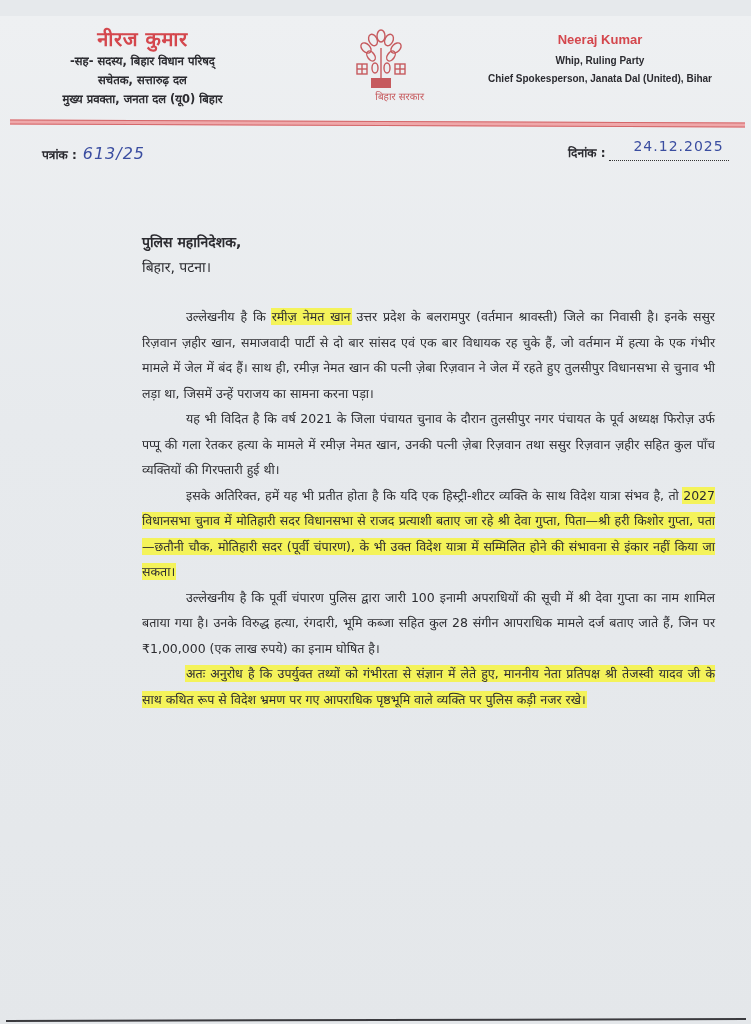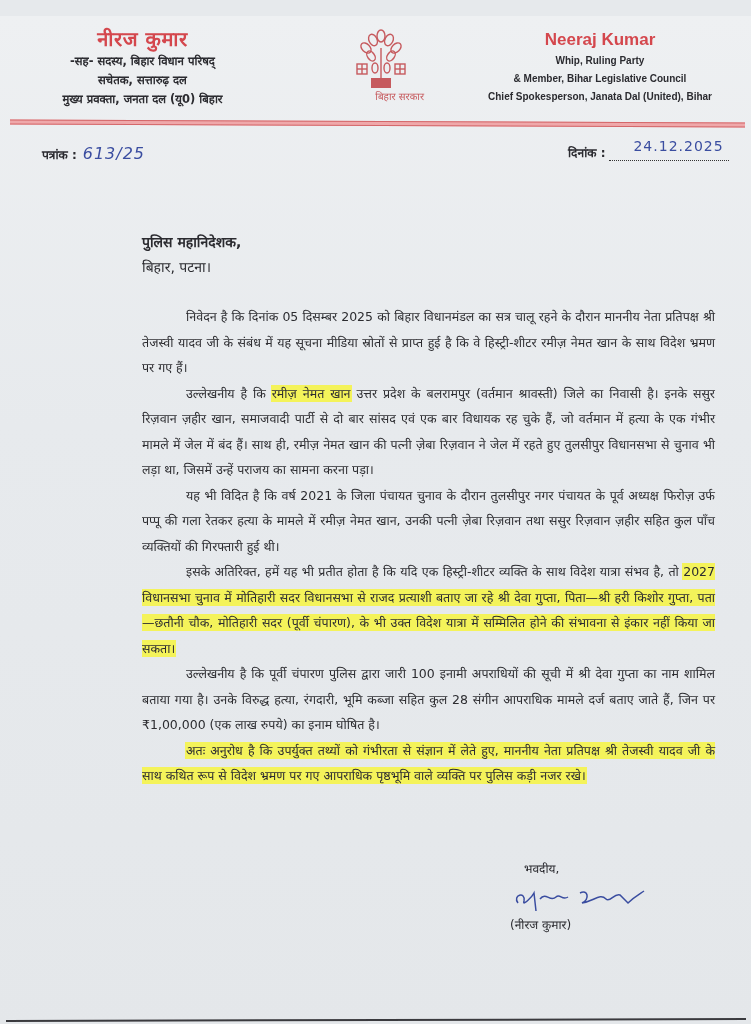--- a/index.html
+++ b/index.html
@@ -18,21 +18,21 @@
       position: absolute; left: 10px; top: 10px; width: 265px; text-align: center;
     }
     .lh-left .name {
       color: #d4474d; font-size: 20px; font-weight: bold; letter-spacing: 0.5px; line-height: 26px;
     }
     .lh-left .line { font-size: 11.5px; font-weight: bold; color: #2b2b30; line-height: 19px; }
     .lh-right {
       position: absolute; left: 455px; top: 12px; width: 290px; text-align: center;
     }
     .lh-right .name {
-      color: #d4474d; font-size: 17px; font-weight: bold; line-height: 24px;
+      color: #d4474d; font-size: 13px; font-weight: bold; line-height: 24px;
       font-family: "Liberation Sans", sans-serif;
     }
     .lh-right .line { font-size: 10px; font-weight: bold; color: #2b2b30; line-height: 18px; font-family: "Liberation Sans", sans-serif; }
     .emblem {
       position: absolute; left: 338px; top: 12px; width: 86px; height: 78px; text-align: center;
     }
     .emblem svg { display: block; margin: 0 auto; }
     .emblem .caption { color: #c65a5e; font-size: 10px; line-height: 12px; margin-top: 1px; text-align: right; }
     .rule-red {
       position: absolute; left: 10px; top: 105px; width: 735px; height: 5px;
@@ -105,51 +105,42 @@
           <line x1="44" y1="41" x2="54" y2="41"></line>
       </g>
       <rect x="20" y="50" width="20" height="10" fill="#c65a5e"></rect>
     </svg>
     <div class="caption">बिहार सरकार</div>
   </div>
 
   <div class="lh-right">
     <div class="name">Neeraj Kumar</div>
     <div class="line">Whip, Ruling Party</div>
-    <div class="line">&amp; Member, Bihar Legislative Council</div>
     <div class="line">Chief Spokesperson, Janata Dal (United), Bihar</div>
   </div>
 
   <div class="rule-red"></div>
 
   <div class="ref">
     <span>पत्रांक :</span><span class="hand">613/25</span>
   </div>
 
   <div class="date">
     <span>दिनांक :</span><span class="dots"><span class="hand">24.12.2025</span></span>
   </div>
 
   <div class="addressee">
     <div class="l1">पुलिस महानिदेशक,</div>
     <div>बिहार, पटना।</div>
   </div>
 
   <div class="body">
-    <p>निवेदन है कि दिनांक 05 दिसम्बर 2025 को बिहार विधानमंडल का सत्र चालू रहने के दौरान माननीय नेता प्रतिपक्ष श्री तेजस्वी यादव जी के संबंध में यह सूचना मीडिया स्रोतों से प्राप्त हुई है कि वे हिस्ट्री-शीटर रमीज़ नेमत खान के साथ विदेश भ्रमण पर गए हैं।</p>
     <p><span>उल्लेखनीय है कि </span><span class="hl">रमीज़ नेमत खान</span><span> उत्तर प्रदेश के बलरामपुर (वर्तमान श्रावस्ती) जिले का निवासी है। इनके ससुर रिज़वान ज़हीर खान, समाजवादी पार्टी से दो बार सांसद एवं एक बार विधायक रह चुके हैं, जो वर्तमान में हत्या के एक गंभीर मामले में जेल में बंद हैं। साथ ही, रमीज़ नेमत खान की पत्नी ज़ेबा रिज़वान ने जेल में रहते हुए तुलसीपुर विधानसभा से चुनाव भी लड़ा था, जिसमें उन्हें पराजय का सामना करना पड़ा।</span></p>
     <p>यह भी विदित है कि वर्ष 2021 के जिला पंचायत चुनाव के दौरान तुलसीपुर नगर पंचायत के पूर्व अध्यक्ष फिरोज़ उर्फ पप्पू की गला रेतकर हत्या के मामले में रमीज़ नेमत खान, उनकी पत्नी ज़ेबा रिज़वान तथा ससुर रिज़वान ज़हीर सहित कुल पाँच व्यक्तियों की गिरफ्तारी हुई थी।</p>
     <p><span>इसके अतिरिक्त, हमें यह भी प्रतीत होता है कि यदि एक हिस्ट्री-शीटर व्यक्ति के साथ विदेश यात्रा संभव है, तो </span><span class="hl">2027 विधानसभा चुनाव में मोतिहारी सदर विधानसभा से राजद प्रत्याशी बताए जा रहे श्री देवा गुप्ता, पिता—श्री हरी किशोर गुप्ता, पता—छतौनी चौक, मोतिहारी सदर (पूर्वी चंपारण), के भी उक्त विदेश यात्रा में सम्मिलित होने की संभावना से इंकार नहीं किया जा सकता।</span></p>
     <p>उल्लेखनीय है कि पूर्वी चंपारण पुलिस द्वारा जारी 100 इनामी अपराधियों की सूची में श्री देवा गुप्ता का नाम शामिल बताया गया है। उनके विरुद्ध हत्या, रंगदारी, भूमि कब्जा सहित कुल 28 संगीन आपराधिक मामले दर्ज बताए जाते हैं, जिन पर ₹1,00,000 (एक लाख रुपये) का इनाम घोषित है।</p>
     <p><span class="hl">अतः अनुरोध है कि उपर्युक्त तथ्यों को गंभीरता से संज्ञान में लेते हुए, माननीय नेता प्रतिपक्ष श्री तेजस्वी यादव जी के साथ कथित रूप से विदेश भ्रमण पर गए आपराधिक पृष्ठभूमि वाले व्यक्ति पर पुलिस कड़ी नजर रखे।</span></p>
   </div>
 
-  <div class="sign">
-    <div class="closing">भवदीय,</div>
-    <svg class="scribble" width="140" height="32" viewBox="0 0 140 32">
-      <path d="M8 22 C2 14, 16 10, 14 20 C12 26, 22 16, 24 12 L26 30 M30 18 C36 10, 40 22, 46 16 C50 12, 52 20, 58 16 M70 12 C78 8, 80 18, 72 22 C84 20, 90 12, 96 18 C100 22, 104 12, 110 14 L118 22 C124 16, 128 14, 134 10" fill="none" stroke="#3a4da0" stroke-width="1.5"></path>
-    </svg>
-    <div class="printed">(नीरज कुमार)</div>
-  </div>
 
   <div class="footer-rule"></div>
   <div class="footer">आवास : बी 3/3, ऑफिसर्स फ्लैट बेली रोड, पटना-1 दूरभाष : 0612-2222...</div>
 </div>
 
 </body></html>

